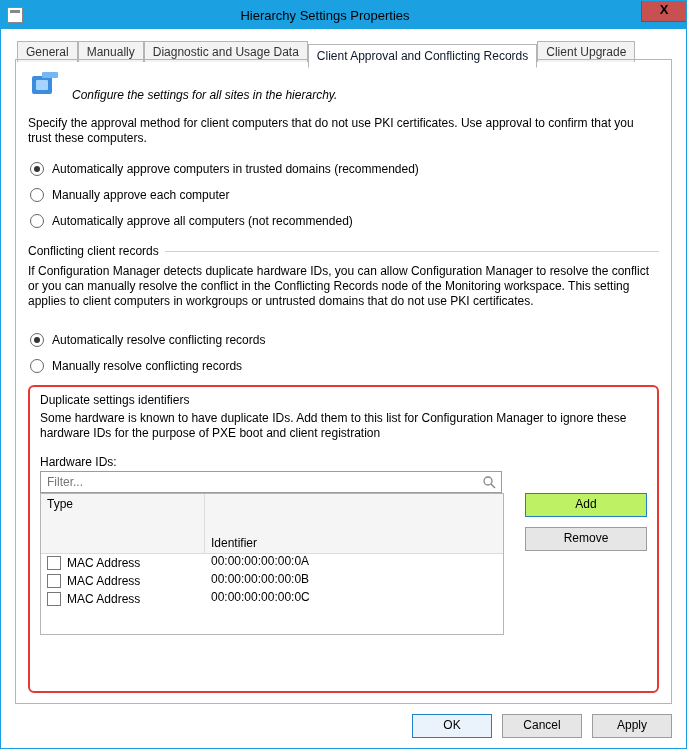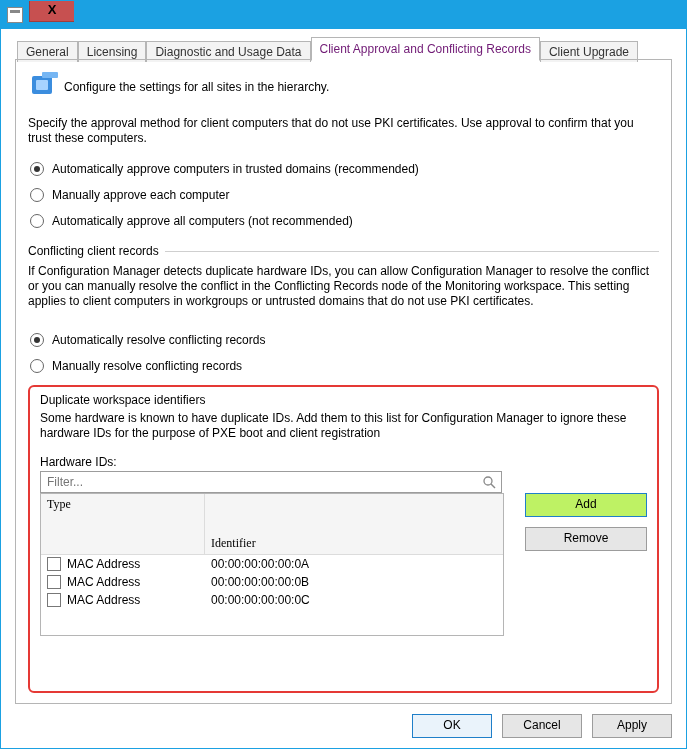--- a/index.html
+++ b/index.html
@@ -90,41 +90,42 @@
     margin-right: 0px;
     font-size: 12px;
     position: relative;
     top: 3px;
     color:#333;
     white-space:nowrap;
   }
   .tab.active {
     background: #fff;
     border-bottom: 1px solid #fff;
-    top: 2px;
+    top: 9px;
     z-index: 2;
     padding-top:4px;
     padding-bottom:4px;
-    color:#701a75;
+    color:#0f172a;
   }
   .tab-panel {
     border: 1px solid #b5b5b5;
     flex: 1;
     display: flex;
     flex-direction: column;
     padding: 10px 12px;
     position:relative;
   }
 
   
   .intro-row {
     display:flex;
-    gap:4px;
-    align-items:center;
+    gap:12px;
+    align-items:flex-end;
     margin-bottom:12px;
+    font-style:italic;
   }
   .app-icon {
     width:32px; height:32px;
     display:inline-block;
   }
   .intro-text {
     font-size:12px;
     padding-top:2px;
   }
   
@@ -221,32 +222,30 @@
     display:flex;
     background:#f5f5f5;
     border-top:1px solid #b5b5b5;
     border-bottom:1px solid #dcdcdc;
   }
   .grid-header .col {
     padding:3px 6px;
     font-size:12px;
     border-right:1px solid #dcdcdc;
     box-sizing:border-box;
-    font-family:Liberation Serif, serif;
   }
   .grid-header .col:last-child{border-right:none;}
   .col-type{ width:164px; }
   .col-id{ flex:1;margin-top:39px; }
   .grid-body {
     background:#fff;
     min-height:80px;
   }
   .grid-row {
     display:flex;
-    align-items:center;
     height:18px;
   }
   .grid-row .cell-type{
     width:164px;
     display:flex;
     align-items:center;
     gap:6px;
     padding-left:6px;
     box-sizing:border-box;
     font-size:12px;
@@ -304,30 +303,31 @@
     background:#eaf3fb;
   }
 </style>
 </head>
 <body>
 
 <div class="window">
 
   <div class="titlebar">
     <span class="sysmenu-icon"></span>
+    <span class="title">Hierarchy Settings Properties</span>
     <div class="close-btn">
       <span>X</span>
     </div>
   </div>
 
   <div class="client">
 
     <div class="tabs-row">
       <div class="tab"><span>General</span></div>
-      <div class="tab"><span>Licensing</span></div>
+      <div class="tab"><span>Manually</span></div>
       <div class="tab"><span>Diagnostic and Usage Data</span></div>
       <div class="tab active"><span>Client Approval and Conflicting Records</span></div>
       <div class="tab"><span>Client Upgrade</span></div>
     </div>
 
     <div class="tab-panel">
 
       <div class="intro-row">
         <span class="app-icon">
           <svg width="32" height="32" viewBox="0 0 32 32">
@@ -363,21 +363,21 @@
       <div class="radio-row" style="margin-top:14px">
         <span class="radio-dot checked"></span>
         <span>Automatically resolve conflicting records</span>
       </div>
       <div class="radio-row">
         <span class="radio-dot"></span>
         <span>Manually resolve conflicting records</span>
       </div>
 
       <div class="highlight">
-        <div style="font-size:12px">Duplicate workspace identifiers</div>
+        <div style="font-size:12px">Duplicate settings identifiers</div>
         <div class="desc" style="margin-top:4px;margin-bottom:6px">Some hardware is known to have duplicate IDs. Add them to this list for Configuration Manager to ignore these hardware IDs for the purpose of PXE boot and client registration</div>
 
         <div class="hwids-label">Hardware IDs:</div>
 
         <div class="grid-buttons-row">
           <div style="width:462px">
             <div class="filter-wrap">
               <input class="filter-input" type="text" placeholder="Filter..." style="">
               <span class="search-ico">
                 <svg width="14" height="14" viewBox="0 0 14 14">

